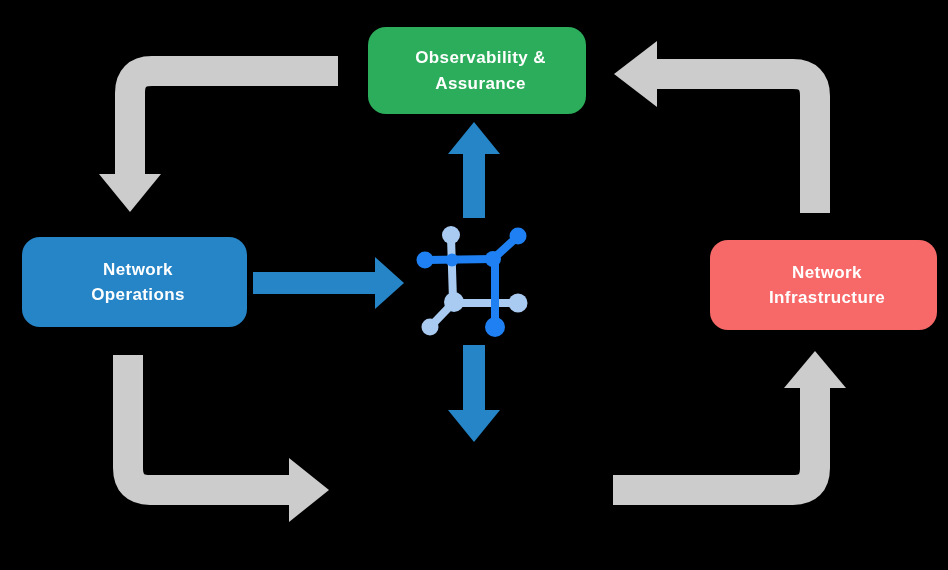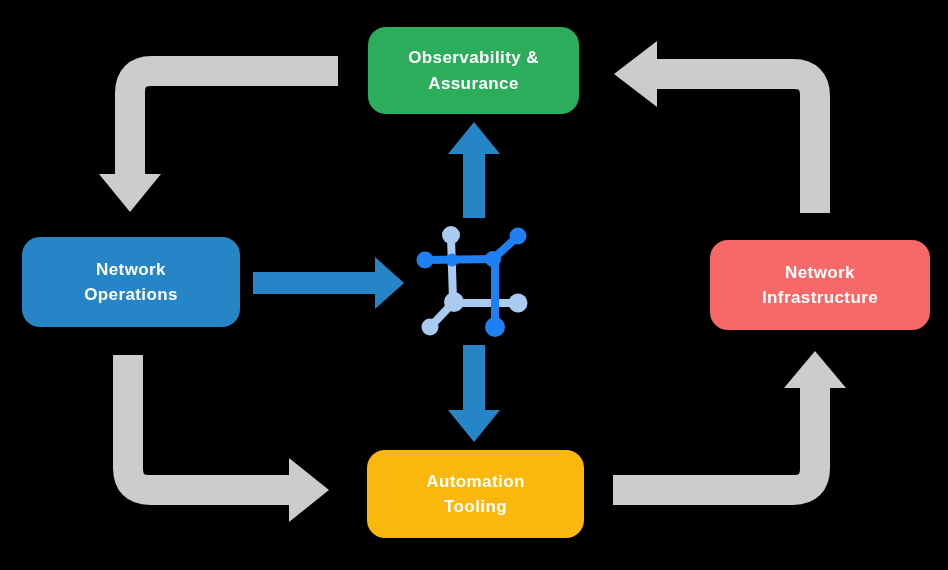--- a/index.html
+++ b/index.html
@@ -20,20 +20,21 @@
     border-radius: 18px;
     display: flex;
     align-items: center;
     justify-content: center;
     text-align: center;
     color: #fff;
     font-size: 17px;
     font-weight: 600;
     letter-spacing: 0.4px;
     line-height: 1.5;
+    padding-left: 7px;
   }
   .node span { white-space: pre-line; }
   .node-observability { left: 368px; top: 27px;  width: 211px; height: 87px; background: #2BAD5B; }
   .node-operations    { left: 22px;  top: 237px; width: 218px; height: 90px; background: #2585C7; }
   .node-infrastructure{ left: 710px; top: 240px; width: 220px; height: 90px; background: #F76868; }
   .node-automation    { left: 367px; top: 450px; width: 217px; height: 88px; background: #FAB80E; }
 </style>
 </head>
 <body>
 
@@ -109,18 +110,14 @@
   <div class="node node-operations">
     <span>Network
 Operations</span>
   </div>
 
   <div class="node node-infrastructure">
     <span>Network
 Infrastructure</span>
   </div>
 
-  <div class="node node-automation">
-    <span>Automation
-Tooling</span>
-  </div>
 
 </div>
 
 </body></html>

